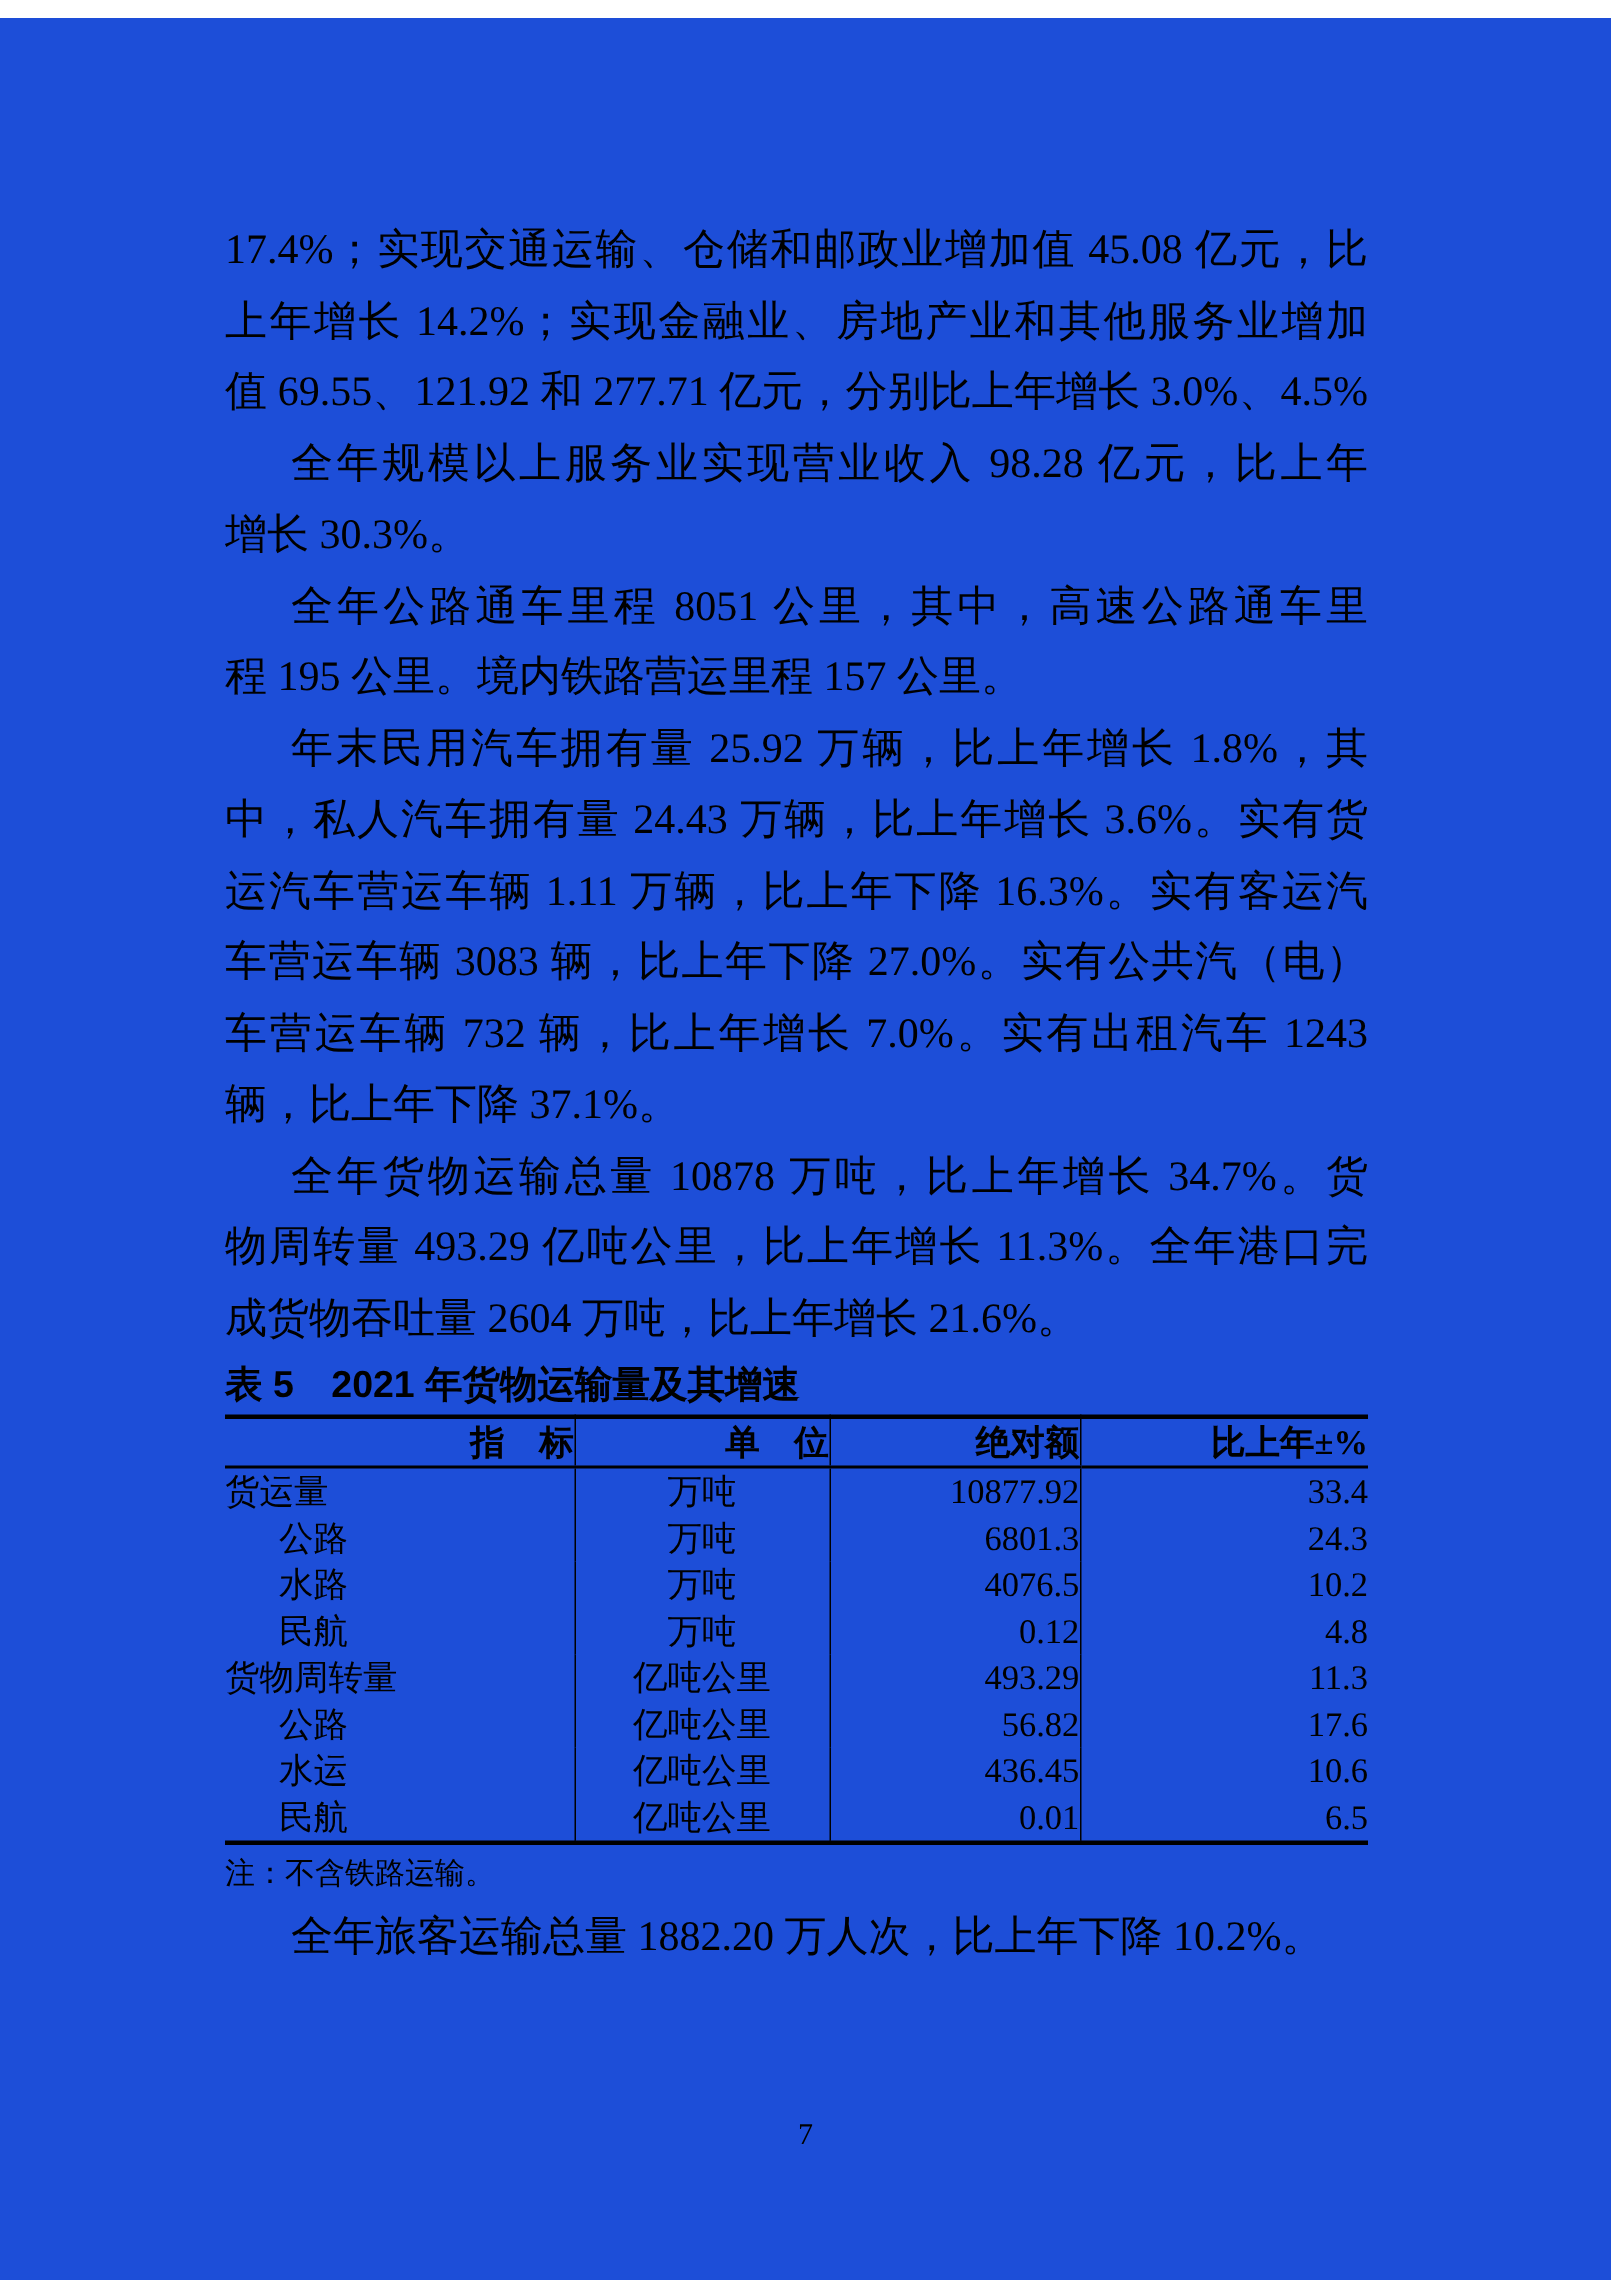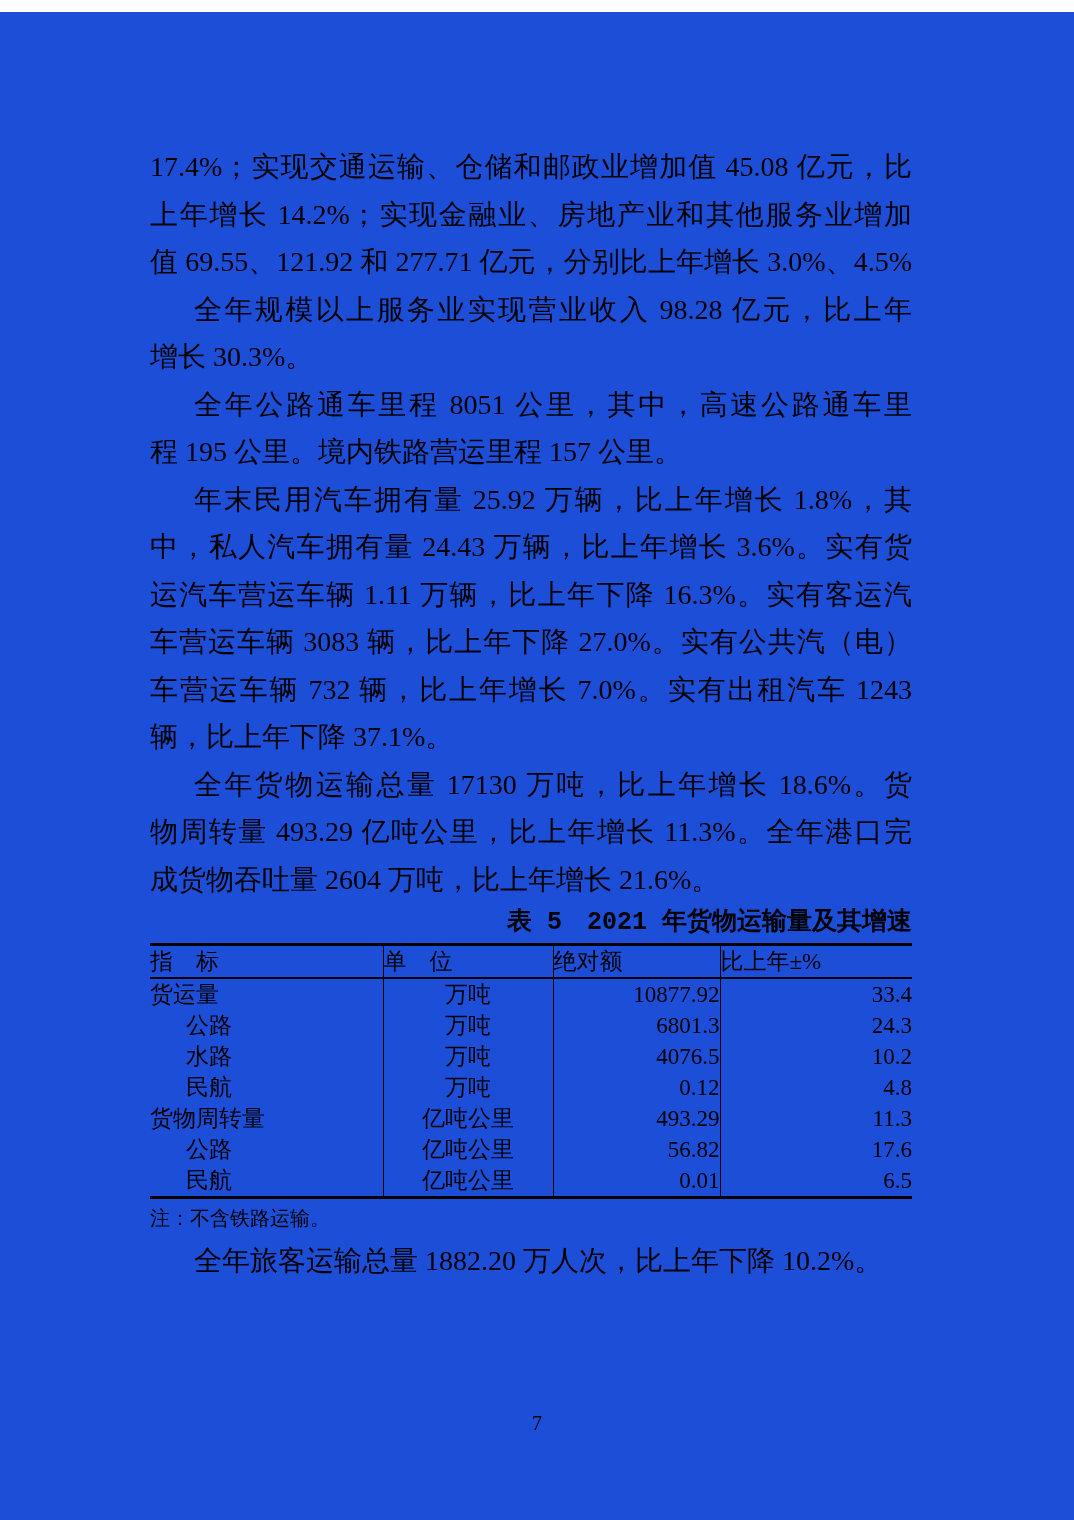--- a/index.html
+++ b/index.html
@@ -26,40 +26,40 @@
     height: 47.5px;
     text-align: justify;
     overflow: hidden;
     white-space: nowrap;
   }
   .jl  { text-align-last: justify; }
   .last{ text-align-last: left; white-space: normal; }
   .ind { padding-left: 44px; }
 
   .table-title {
-    font-family: Liberation Mono, monospace;
+    font-family: Liberation Sans, sans-serif;
     font-weight: bold;
     font-size: 25px;
     height: 40px;
     line-height: 40px;
-    text-align: right;
+    text-align: left;
   }
   table.freight {
     width: 762px;
     border-collapse: collapse;
     table-layout: fixed;
     border-top: 3px solid #000;
     border-bottom: 3px solid #000;
     font-size: 23px;
   }
   table.freight th {
-    font-weight: normal;
+    font-weight: bold;
     height: 29px;
     border-bottom: 2px solid #000;
-    text-align: left;
+    text-align: right;
     padding: 0;
   }
   table.freight td { height: 28px; padding: 0; }
   .bdr { border-right: 1px solid #000; }
   td.c1 { text-align: left; padding-left: 6px; }
   td.c1.sub { padding-left: 36px; }
   td.c2 { text-align: center; }
   td.c3 { text-align: right; padding-right: 10px; }
   td.c4 { text-align: right; padding-right: 12px; }
 
@@ -102,21 +102,21 @@
     <div class="para">
       <div class="line jl ind">年末民用汽车拥有量 25.92 万辆，比上年增长 1.8%，其</div>
       <div class="line jl">中，私人汽车拥有量 24.43 万辆，比上年增长 3.6%。实有货</div>
       <div class="line jl">运汽车营运车辆 1.11 万辆，比上年下降 16.3%。实有客运汽</div>
       <div class="line jl">车营运车辆 3083 辆，比上年下降 27.0%。实有公共汽（电）</div>
       <div class="line jl">车营运车辆 732 辆，比上年增长 7.0%。实有出租汽车 1243</div>
       <div class="line last">辆，比上年下降 37.1%。</div>
     </div>
 
     <div class="para">
-      <div class="line jl ind">全年货物运输总量 17130 万吨，比上年增长 18.6%。货</div>
+      <div class="line jl ind">全年货物运输总量 10878 万吨，比上年增长 34.7%。货</div>
       <div class="line jl">物周转量 493.29 亿吨公里，比上年增长 11.3%。全年港口完</div>
       <div class="line last">成货物吞吐量 2604 万吨，比上年增长 21.6%。</div>
     </div>
 
     <div class="table-title">表 5　2021 年货物运输量及其增速</div>
 
     <table class="freight">
       <colgroup>
         <col style="width:233px">
           <col style="width:170px">
@@ -162,20 +162,26 @@
           <td class="c3 bdr">493.29</td>
           <td class="c4">11.3</td>
         </tr>
         <tr>
           <td class="c1 sub bdr">公路</td>
           <td class="c2 bdr">亿吨公里</td>
           <td class="c3 bdr">56.82</td>
           <td class="c4">17.6</td>
         </tr>
         <tr>
+          <td class="c1 sub bdr">水运</td>
+          <td class="c2 bdr">亿吨公里</td>
+          <td class="c3 bdr">436.45</td>
+          <td class="c4">10.6</td>
+        </tr>
+        <tr>
           <td class="c1 sub bdr">民航</td>
           <td class="c2 bdr">亿吨公里</td>
           <td class="c3 bdr">0.01</td>
           <td class="c4">6.5</td>
         </tr>
       </tbody>
     </table>
 
     <div class="note">注：不含铁路运输。</div>
 

